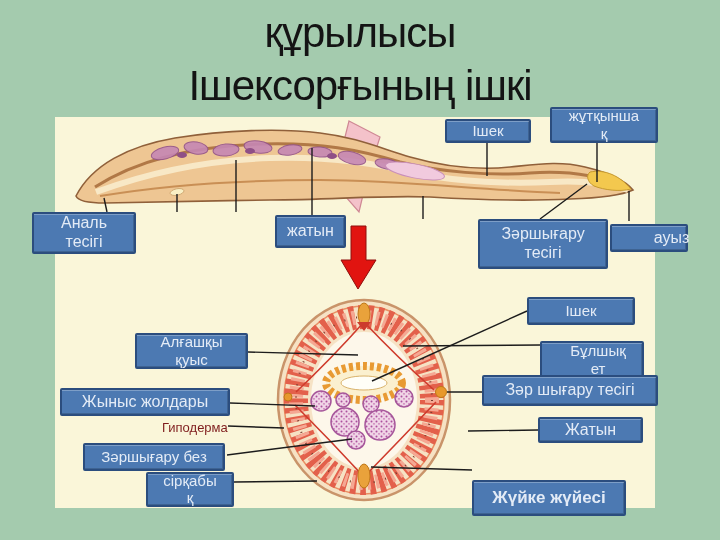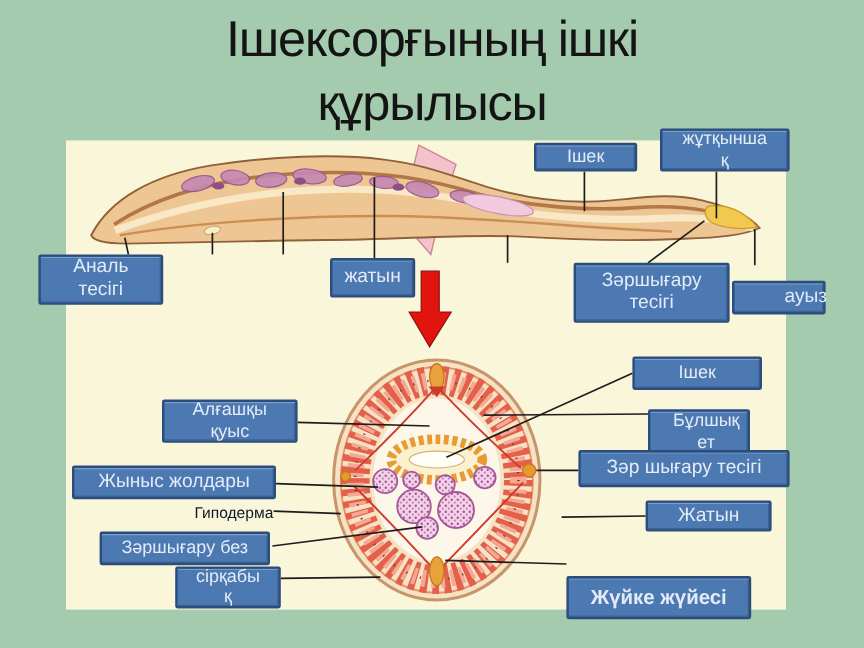--- a/index.html
+++ b/index.html
@@ -22,33 +22,33 @@
     background:#4c79b2;border:2px solid #2b4d7e;border-radius:2px;
     box-shadow:inset 0 1px 0 rgba(255,255,255,.28), inset -1px -1px 0 rgba(0,0,0,.18);
     color:#e3ebf6;text-align:center;
     display:flex;align-items:center;justify-content:center;
     white-space:pre-line;line-height:1.18;
     font-size:15px;
   }
   .fs16{font-size:16px;}
   .nervous{font-size:17px;font-weight:bold;}
   .plain-lbl{
-    position:absolute;color:#0f172a;font-size:13px;white-space:nowrap;
+    position:absolute;color:#7f1d1d;font-size:13px;white-space:nowrap;
   }
   .z2{z-index:4;}
   .z1{z-index:3;}
 </style>
 </head>
 <body>
 
 <div class="slide">
 
   <div class="title">
+    <div>құрылысы</div>
     <div>Ішексорғының ішкі</div>
-    <div>құрылысы</div>
   </div>
 
   <div class="canvas"></div>
 
   <svg class="figure-layer" viewBox="0 0 720 540">
     <defs>
       <pattern id="gdots" width="5" height="5" patternUnits="userSpaceOnUse">
         <rect width="5" height="5" fill="#f0d4e6"></rect>
         <circle cx="1.5" cy="1.5" r="1" fill="#ad4f9e"></circle>
         <circle cx="4" cy="3.8" r="0.9" fill="#c77ab4"></circle>
@@ -153,27 +153,27 @@
       <line x1="227" y1="455" x2="352" y2="439"></line>
       <line x1="234" y1="482" x2="317" y2="481"></line>
     </g>
   </svg>
 
   <div class="lbl fs16" style="left:32px;top:212px;width:104px;height:42px;">Аналь
 тесігі</div>
   <div class="lbl fs16" style="left:275px;top:215px;width:71px;height:33px;">жатын</div>
   <div class="lbl fs16" style="left:478px;top:219px;width:130px;height:50px;">Зәршығару
 тесігі</div>
-  <div class="lbl fs16" style="left:610px;top:234px;width:78px;height:28px;padding-left:45px;">ауыз</div>
+  <div class="lbl fs16" style="left:610px;top:224px;width:78px;height:28px;padding-left:45px;">ауыз</div>
   <div class="lbl" style="left:550px;top:107px;width:108px;height:36px;text-align:center;">жұтқынша
 қ</div>
   <div class="lbl" style="left:445px;top:119px;width:86px;height:24px;">Ішек</div>
 
   <div class="lbl" style="left:527px;top:297px;width:108px;height:28px;">Ішек</div>
-  <div class="lbl z1" style="left:540px;top:341px;width:85px;height:38px;padding-left:12px;">Бұлшық
+  <div class="lbl z1" style="left:540px;top:341px;width:104px;height:38px;padding-left:12px;">Бұлшық
 ет</div>
   <div class="lbl fs16 z2" style="left:482px;top:375px;width:176px;height:31px;">Зәр шығару тесігі</div>
   <div class="lbl fs16" style="left:538px;top:417px;width:105px;height:26px;">Жатын</div>
   <div class="lbl nervous" style="left:472px;top:452px;width:154px;height:36px;margin-top:28px;">Жүйке жүйесі</div>
   <div class="lbl" style="left:135px;top:333px;width:113px;height:36px;">Алғашқы
 қуыс</div>
   <div class="lbl fs16" style="left:60px;top:388px;width:170px;height:28px;">Жыныс жолдары</div>
   <div class="plain-lbl" style="left:162px;top:420px;">Гиподерма</div>
   <div class="lbl z1" style="left:83px;top:443px;width:142px;height:28px;">Зәршығару без</div>
   <div class="lbl z2" style="left:146px;top:472px;width:88px;height:35px;line-height:1.1;">сірқабы

